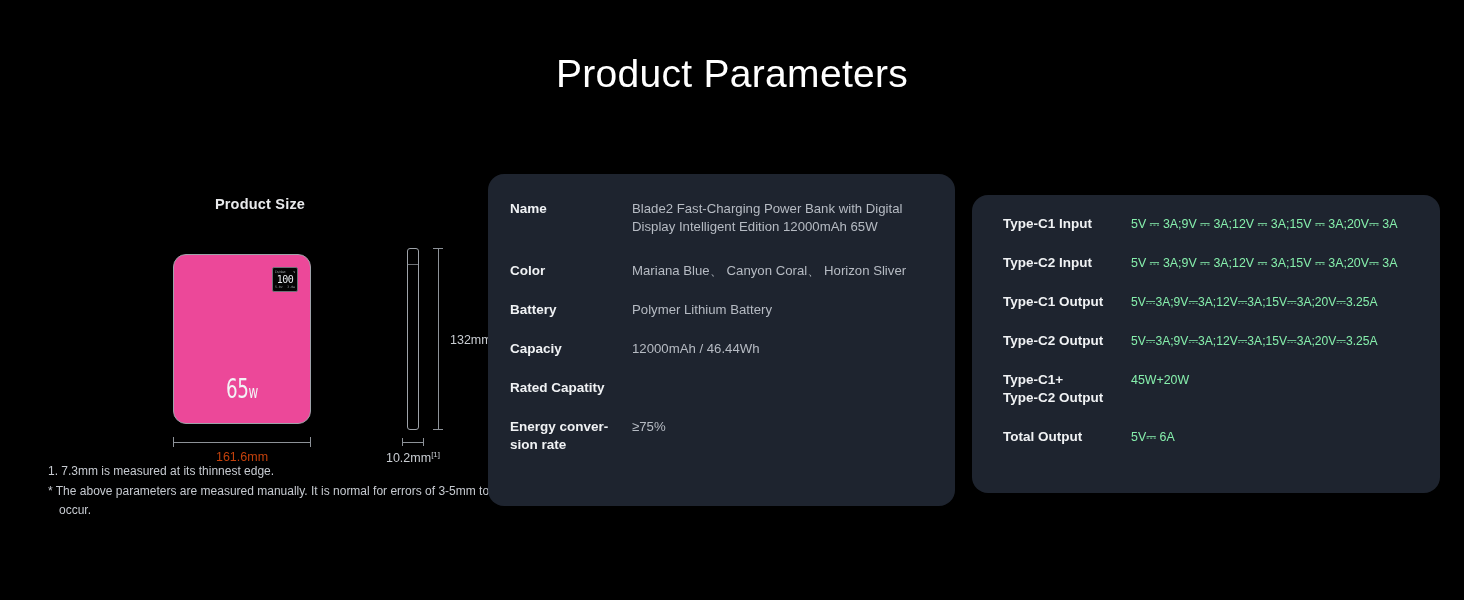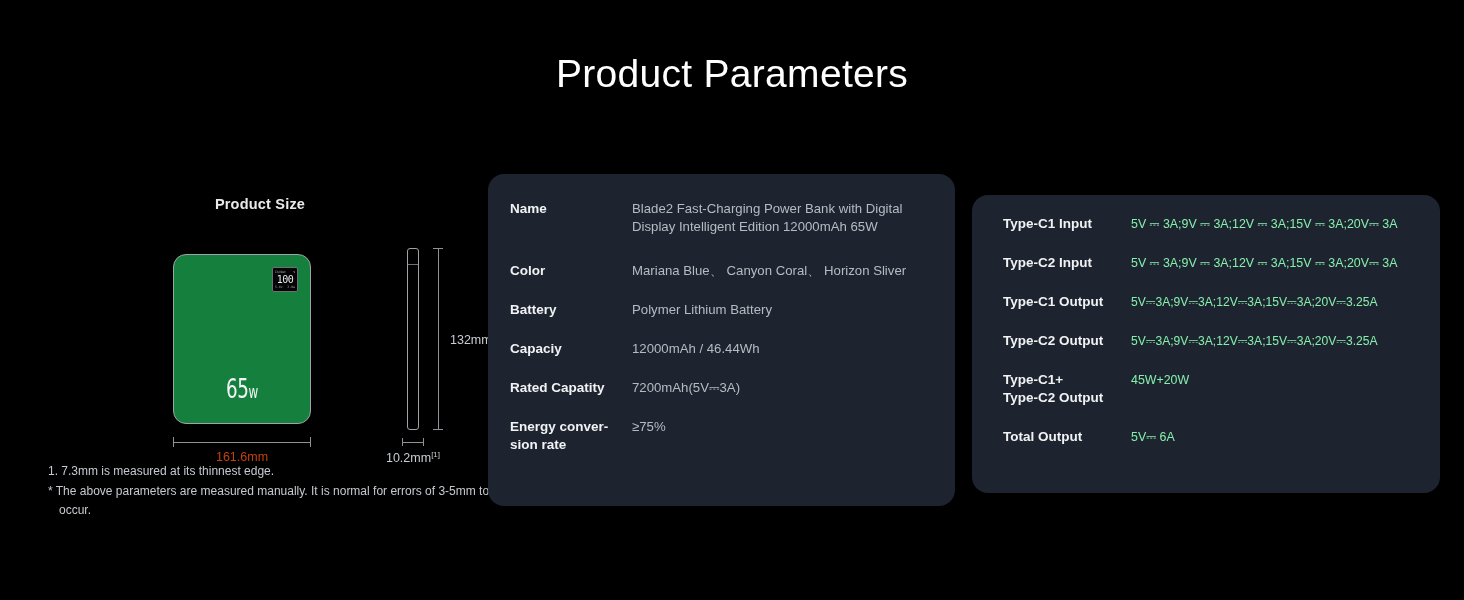--- a/index.html
+++ b/index.html
@@ -57,21 +57,21 @@
 
   
   .device-front {
     position: absolute;
     left: 133px;
     top: 32px;
     width: 138px;
     height: 170px;
     border: 1px solid #9ea3a9;
     border-radius: 13px;
-    background: #15803d;
+    background: #ec4899;
   }
 
   .lcd {
     position: absolute;
     right: 12px;
     top: 12px;
     width: 26px;
     height: 25px;
     border: 1px solid #6d7177;
     border-radius: 2px;
@@ -411,21 +411,20 @@
     <div class="spec-value">Polymer Lithium Battery</div>
   </div>
 
   <div class="spec-row">
     <div class="spec-label">Capaciy</div>
     <div class="spec-value">12000mAh / 46.44Wh</div>
   </div>
 
   <div class="spec-row">
     <div class="spec-label">Rated Capatity</div>
-    <div class="spec-value">7200mAh(5V⎓3A)</div>
   </div>
 
   <div class="spec-row">
     <div class="spec-label" style="white-space:pre-line;">Energy conver-
 sion rate</div>
     <div class="spec-value">≥75%</div>
   </div>
 </div>
 
 <div class="card card-right">

